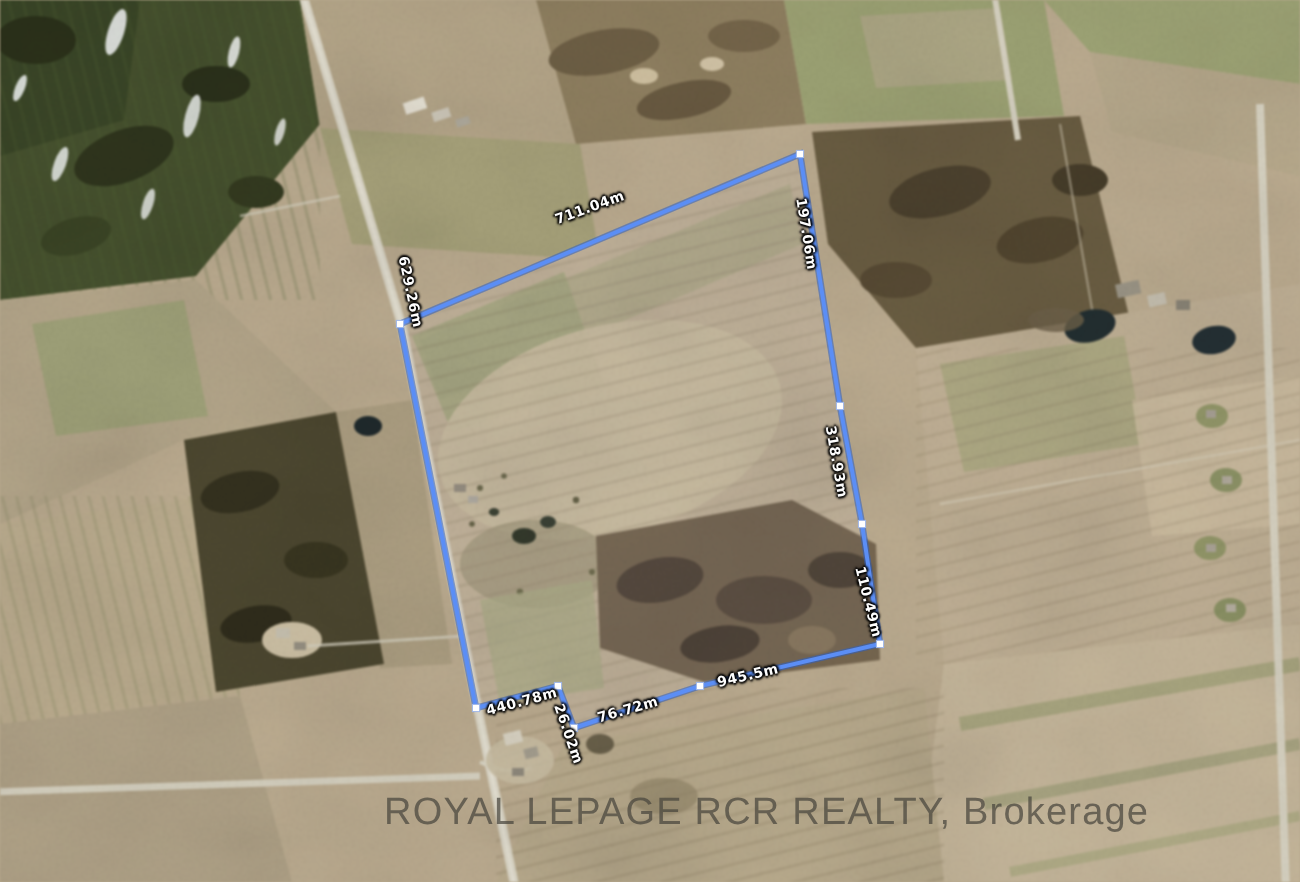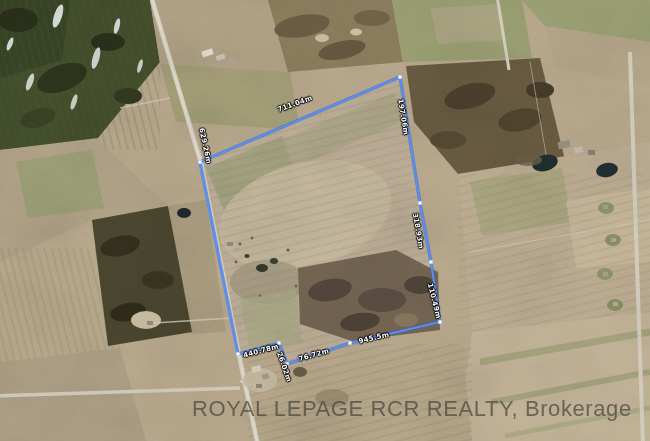--- a/index.html
+++ b/index.html
@@ -6,21 +6,21 @@
   .stage{position:relative;width:650px;height:441px;overflow:hidden;
          font-family:"DejaVu Sans",sans-serif;background:#b8a98c}
   .scenery{position:absolute;left:0;top:0;filter:blur(.45px)}
   .overlay{position:absolute;left:0;top:0}
   .m-label{position:absolute;font-size:7px;font-weight:bold;color:#fdfdfd;
            white-space:nowrap;letter-spacing:.3px;
            text-shadow:0 1px 1px rgba(0,0,0,.95),1px 0 1px rgba(0,0,0,.95),
                        -1px 0 1px rgba(0,0,0,.95),0 -1px 1px rgba(0,0,0,.95),
                        0 0 2px rgba(0,0,0,.8)}
   .watermark{position:absolute;left:192px;top:396px;
-             font-family:"Liberation Sans",sans-serif;font-size:22px;
+             font-family:"Liberation Sans",sans-serif;font-size:19px;
              color:rgba(72,69,61,.72);letter-spacing:.6px;white-space:nowrap}
 </style>
 </head>
 <body>
 
 <div class="stage">
 
   <svg class="scenery" width="650" height="441" viewBox="0 0 650 441">
     <defs>
       <filter id="fGrain">

